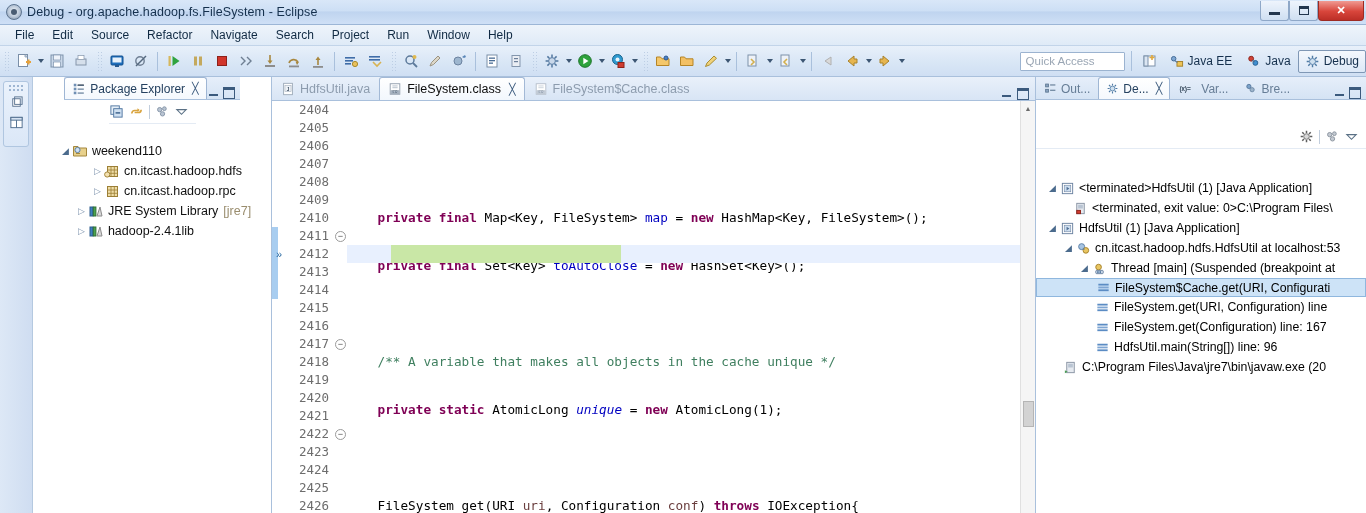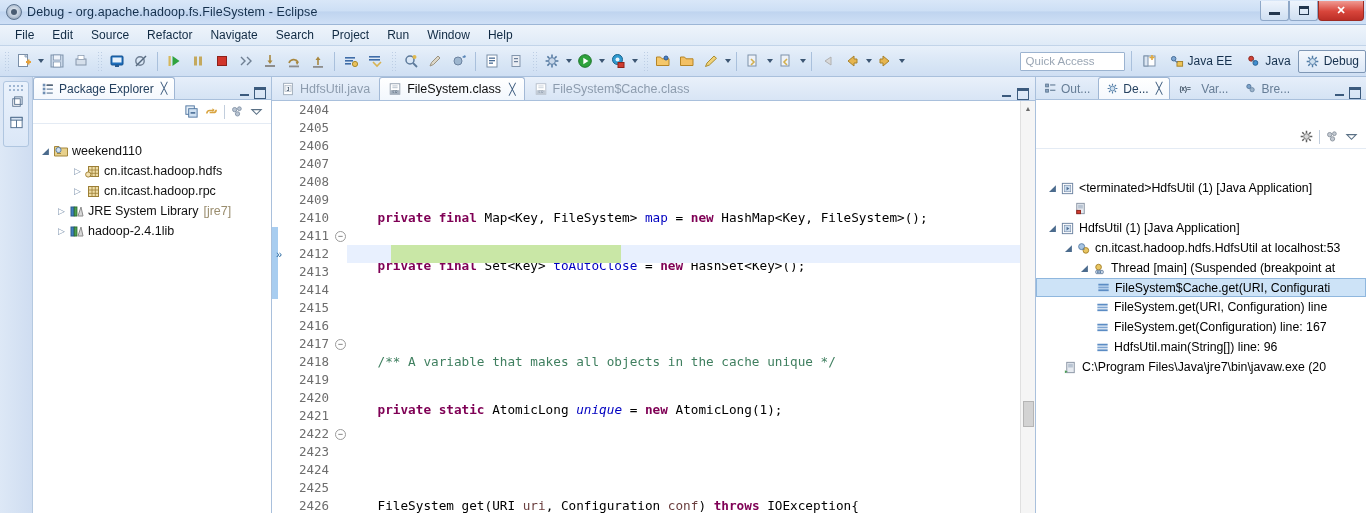--- a/index.html
+++ b/index.html
@@ -122,21 +122,21 @@
   .vmax{width:12px;height:12px;border:1.4px solid #3b5a7d;border-top-width:3px;display:block;}
 
   .viewtoolbar{
     height:24px;display:flex;align-items:center;justify-content:flex-end;gap:5px;
     padding-right:8px;background:#ffffff;border-bottom:1px solid #e4ebf4;
   }
 
   
   .pkgview{
     position:absolute;left:33px;top:77px;width:239px;height:436px;
-    background:#fff;border-right:1px solid #a9c0dc;display:flex;flex-direction:column;
+    background:#fff;border-right:1px solid #a9c0dc;display:flex;flex-direction:column;align-items:center;
   }
   .tree{ flex:1; overflow:hidden; padding-top:3px; font-size:12.5px;margin-top:14px; }
   .trow{ display:flex;align-items:center;height:20px;white-space:nowrap; }
   .tarrow{ width:13px;text-align:center;font-size:8px;color:#5a7392; }
   .tarrow.open:after{content:"\25E2";color:#4b6b8d;font-size:9px;}
   .tarrow.closed:after{content:"\25B7";color:#7d93ad;font-size:9px;}
   .ticon{ width:17px;height:16px;margin-right:3px;display:inline-flex;align-items:center;justify-content:center;}
   .tlabel{ color:#101010; }
   .tdim{ color:#9a8d6e; }
 
@@ -808,20 +808,21 @@
       </div>
 
       <div class="drow" style="padding-left:36px">
         <span class="ticon">
           <svg width="15" height="15" viewBox="0 0 16 16">
               <rect x="4" y="2.5" width="8" height="11" fill="#e6eaf0" stroke="#8893a3"></rect>
               <rect x="5.5" y="4" width="5" height="4" fill="#b9c4d2"></rect>
               <rect x="4" y="10" width="4" height="3.5" fill="#cf3c30" stroke="#8e2219"></rect>
             </svg>
         </span>
+        <span>&lt;terminated, exit value: 0&gt;C:\Program Files\</span>
       </div>
 
       <div class="drow" style="padding-left:10px">
         <span class="tarrow open"></span>
         <span class="ticon">
           <svg width="15" height="15" viewBox="0 0 16 16">
               <rect x="2.5" y="2.5" width="11" height="11" fill="#fff" stroke="#6b82a0"></rect>
               <rect x="4.5" y="4.5" width="7" height="7" fill="#cfdff0" stroke="#6b82a0" stroke-width=".6"></rect>
               <path d="M7 6 L10 8 L7 10z" fill="#4f6f95"></path>
             </svg>

